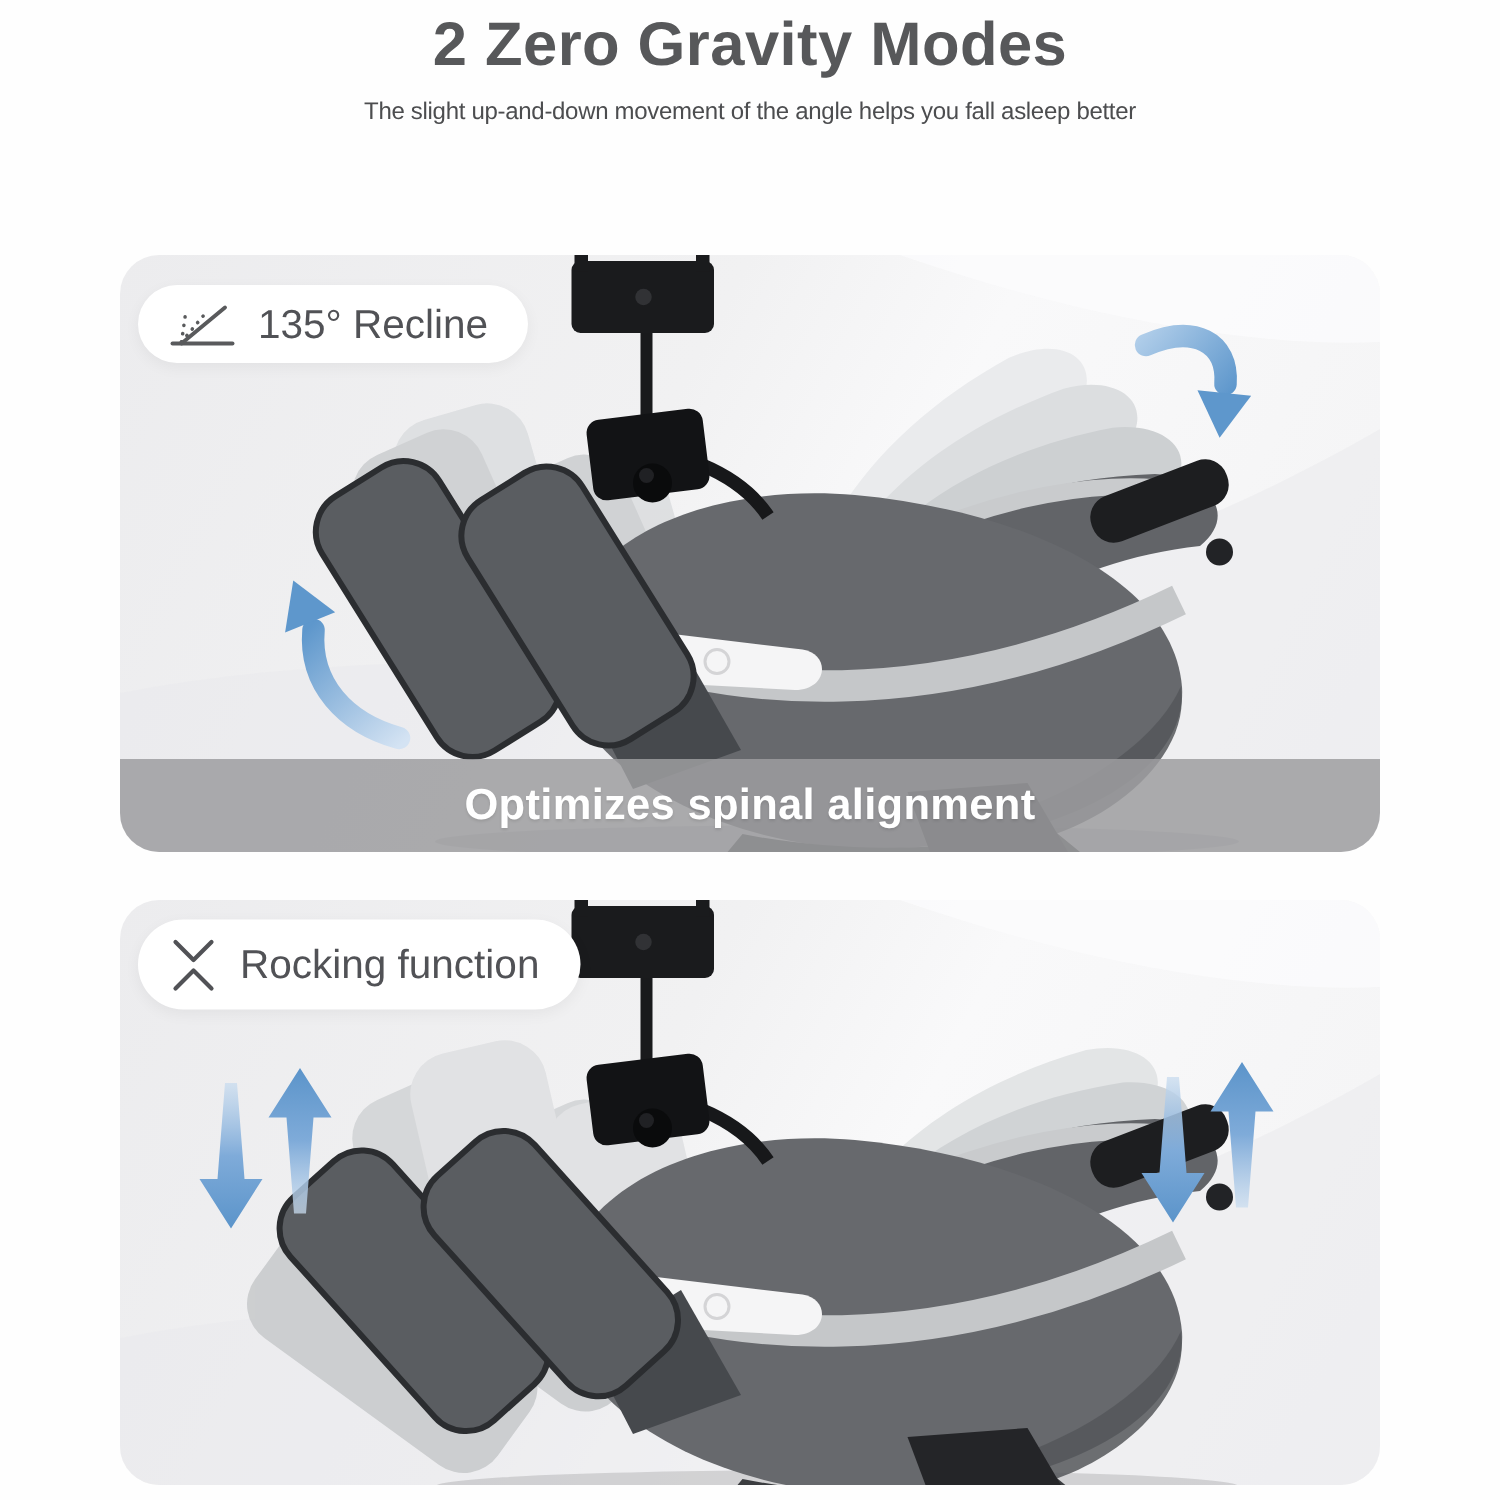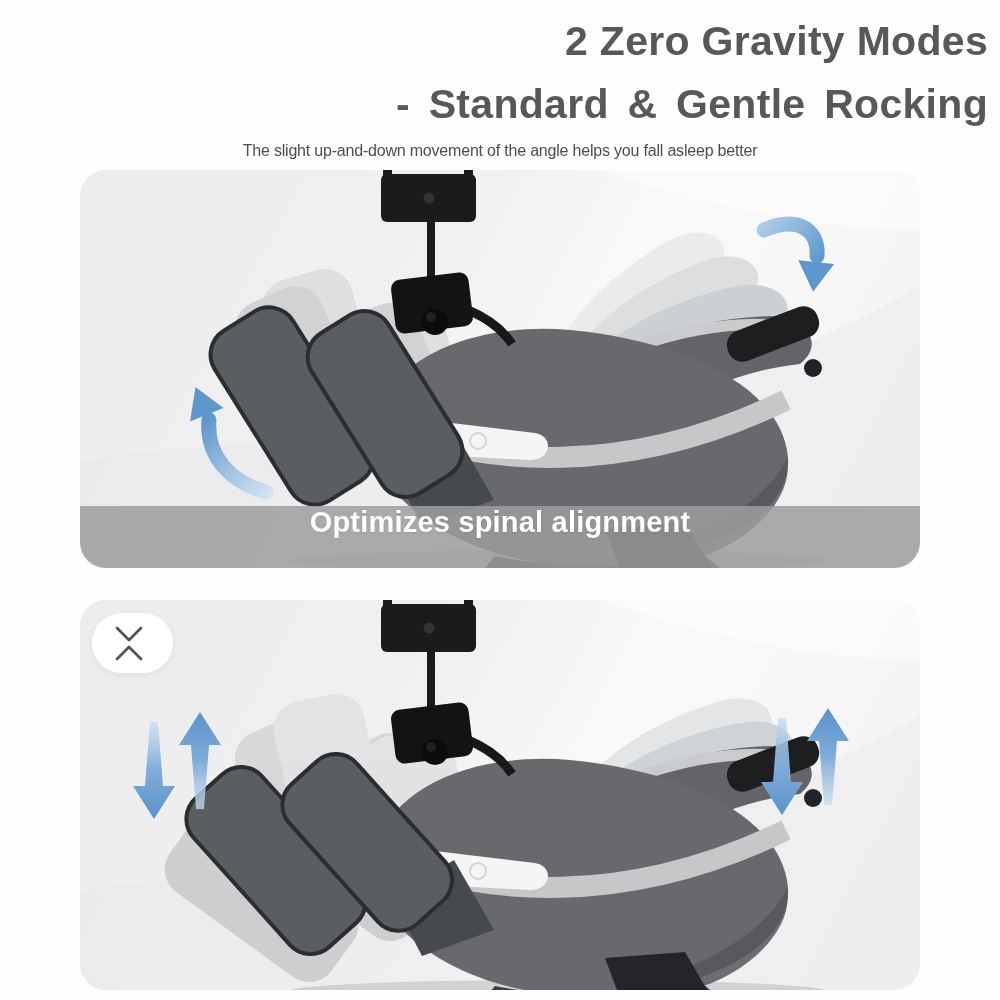--- a/index.html
+++ b/index.html
@@ -4,21 +4,21 @@
 <style>
   html,body{margin:0;padding:0;}
   body{
     width:1000px;height:1000px;position:relative;overflow:hidden;
     background:#fefefe;
     font-family:"Liberation Sans",sans-serif;
     -webkit-font-smoothing:antialiased;
   }
   
   .header{position:absolute;top:4px;left:0;right:0;text-align:center;}
-  .title-line{margin:12px;font-size:41px;line-height:51px;font-weight:700;color:#57585a;letter-spacing:.3px;text-align:right;}
+  .title-line{margin:0;font-size:41px;line-height:51px;font-weight:700;color:#57585a;letter-spacing:.3px;}
   .title-line.l2{word-spacing:7px;}
   .subtitle{margin:11px 0 0;font-size:16px;font-weight:400;color:#4c4d4f;letter-spacing:-.2px;}
   
   .panel{
     position:absolute;left:80px;width:840px;border-radius:26px;overflow:hidden;
     background:linear-gradient(118deg,#ececee 0%,#f1f1f2 40%,#f9f9fa 58%,#f3f3f4 100%);
   }
   .panel.p1{top:170px;height:398px;}
   .panel.p2{top:600px;height:390px;}
   .chair-svg{position:absolute;left:0;top:0;width:100%;height:100%;display:block;}
@@ -29,21 +29,21 @@
     box-shadow:0 3px 10px rgba(0,0,0,.05);
     font-size:27px;color:#515256;white-space:nowrap;
   }
   .p1 .badge{top:20px;}
   .p2 .badge{top:13px;}
   .badge svg{display:block;}
   
   .caption{
     position:absolute;left:0;right:0;bottom:0;height:62px;
     background:rgba(157,158,160,.85);
-    display:flex;align-items:flex-start;justify-content:center;
+    display:flex;align-items:center;justify-content:center;
     color:#ffffff;font-size:29px;font-weight:700;letter-spacing:.2px;
     text-shadow:0 1px 2px rgba(0,0,0,.10);
   }
   .defs-holder{position:absolute;width:0;height:0;overflow:hidden;}
 </style>
 </head>
 <body>
 
 <svg class="defs-holder" aria-hidden="true">
   <defs>
@@ -105,21 +105,20 @@
 
     <g id="panel-backdrop">
       <path d="M0,292 C150,262 300,278 460,252 C620,226 750,168 840,116 L840,398 L0,398 Z" fill="#e9eaec" opacity=".55"></path>
       <path d="M520,0 C640,42 760,62 840,58 L840,0 Z" fill="#fbfbfc" opacity=".8"></path>
     </g>
   </defs>
 </svg>
 
 <div class="header">
   <h1 class="title-line">2 Zero Gravity Modes</h1>
-  <h1 class="title-line l2">- Standard &amp; Gentle Rocking</h1>
   <p class="subtitle">The slight up-and-down movement of the angle helps you fall asleep better</p>
 </div>
 
 <section class="panel p1">
   <svg class="chair-svg" viewBox="0 0 840 398">
     <use href="#panel-backdrop"></use>
     <g>
       <use href="#back-shape" color="#eaebed" transform="rotate(-27 480 310)"></use>
       <use href="#back-shape" color="#dcdee0" transform="rotate(-18 480 310)"></use>
       <use href="#back-shape" color="#cdd0d2" transform="rotate(-9 480 310)"></use>
@@ -132,20 +131,29 @@
     <use href="#pads-shape" color="#5a5d61" style="--pad-stroke:#2b2d30" transform="translate(14,0)"></use>
     <g>
       <path d="M684,60 C716,46 739,58 737,86" stroke="url(#gTR)" stroke-width="15" fill="none" stroke-linecap="round"></path>
       <polygon points="-2,-18 28,0 -2,18" fill="#5e97cc" transform="translate(736,94) rotate(96)"></polygon>
     </g>
     <g>
       <path d="M186,322 C150,312 126,286 129,250" stroke="url(#gL)" stroke-width="15" fill="none" stroke-linecap="round"></path>
       <polygon points="-2,-18 28,0 -2,18" fill="#5e97cc" transform="translate(126,243) rotate(-112)"></polygon>
     </g>
   </svg>
+  <div class="badge">
+    <svg width="46" height="34" viewBox="0 0 46 34">
+      <line x1="3" y1="30" x2="43" y2="30" stroke="#595a5c" stroke-width="2.6" stroke-linecap="round"></line>
+      <line x1="9" y1="30" x2="38" y2="6" stroke="#595a5c" stroke-width="2.6" stroke-linecap="round"></line>
+      <line x1="9" y1="29" x2="12" y2="8" stroke="#595a5c" stroke-width="2.4" stroke-linecap="round" stroke-dasharray="0.1 5.5"></line>
+      <line x1="9" y1="29" x2="24" y2="11" stroke="#595a5c" stroke-width="2.4" stroke-linecap="round" stroke-dasharray="0.1 5.5"></line>
+    </svg>
+    <span>135° Recline</span>
+  </div>
   <div class="caption">
     <span>Optimizes spinal alignment</span>
   </div>
 </section>
 
 <section class="panel p2">
   <svg class="chair-svg" viewBox="0 0 840 398" preserveAspectRatio="xMidYMin slice">
     <use href="#panel-backdrop"></use>
     <g>
       <use href="#back-shape" color="#e3e5e6" transform="rotate(-14 480 310)"></use>
@@ -165,14 +173,15 @@
     <g>
       <use href="#down-arrow-shape" fill="url(#gDown)" transform="translate(702,118)"></use>
       <use href="#up-arrow-shape" fill="url(#gUp)" transform="translate(748,108)"></use>
     </g>
   </svg>
   <div class="badge">
     <svg width="34" height="42" viewBox="0 0 34 42">
       <polyline points="5,6 17,18 29,6" fill="none" stroke="#515256" stroke-width="2.8" stroke-linecap="round" stroke-linejoin="round"></polyline>
       <polyline points="5,37 17,25 29,37" fill="none" stroke="#515256" stroke-width="2.8" stroke-linecap="round" stroke-linejoin="round"></polyline>
     </svg>
+    <span>Rocking function</span>
   </div>
 </section>
 
 </body></html>

